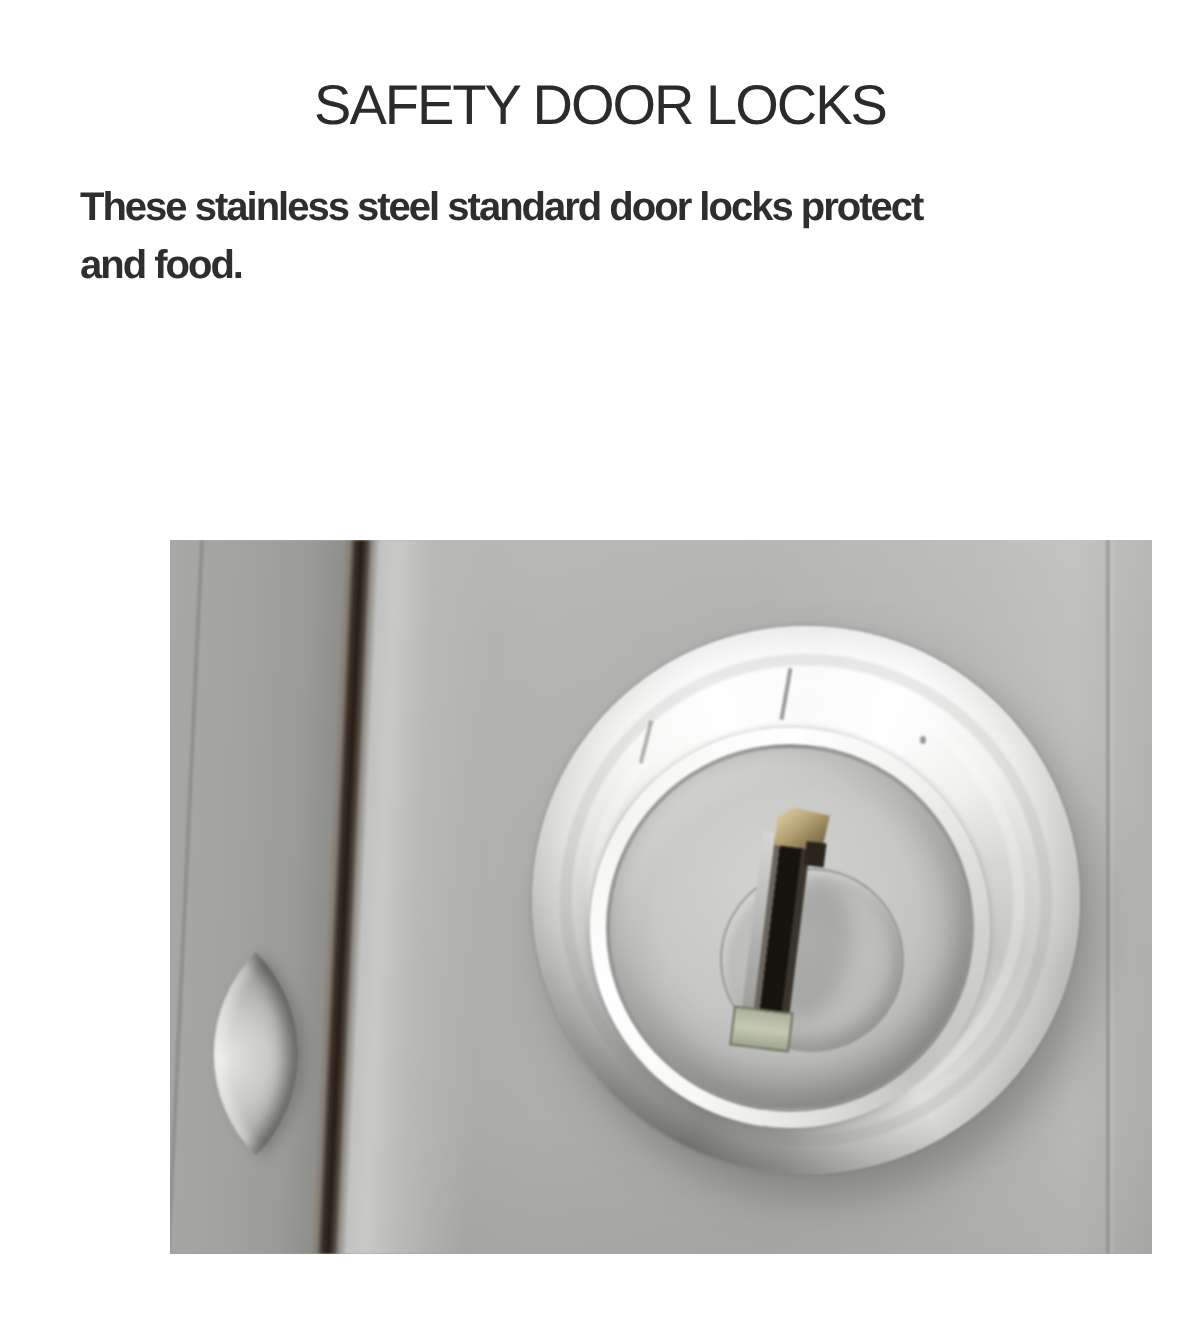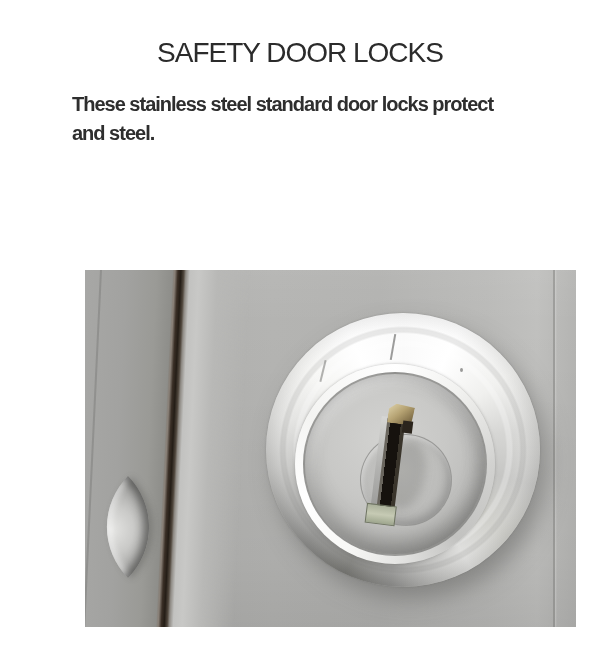--- a/index.html
+++ b/index.html
@@ -4,21 +4,21 @@
 <style>
   html,body{margin:0;padding:0;background:#ffffff;}
   .page{position:relative;width:600px;height:659px;background:#ffffff;overflow:hidden;
         font-family:"Liberation Sans",sans-serif;}
 
   
   .title{position:absolute;top:36px;left:0;width:600px;margin:0;text-align:center;
          font-size:28px;line-height:34px;font-weight:400;letter-spacing:-1px;color:#2b2b2b;}
   .desc{position:absolute;top:90px;left:40px;width:520px;color:#2e2e2e;
         font-size:20px;line-height:29px;font-weight:700;letter-spacing:-1px;}
-  .desc-line{white-space:nowrap;margin-left:32px;}
+  .desc-line{white-space:nowrap;}
 
   
   .photo{position:absolute;left:45px;top:254px;width:491px;height:357px;overflow:hidden;
     background:
       linear-gradient(180deg, rgba(255,255,255,.05) 0%, rgba(0,0,0,0) 15%, rgba(0,0,0,.04) 80%, rgba(0,0,0,.08) 100%),
       linear-gradient(90deg, #adadab 0%, #b4b4b2 38%, #b2b2b0 60%, #babab8 82%, #c0c0be 92%, #b4b4b2 100%);}
   .photo-inner{position:absolute;inset:0;filter:blur(.5px);}
   .photo-inner > div{position:absolute;}
 
   .left-panel{left:-20px;top:0;width:112px;height:357px;transform:skewX(-2.7deg);transform-origin:0 0;
@@ -88,21 +88,21 @@
 </style>
 </head>
 <body>
 
 <div class="page">
 
   <h1 class="title">SAFETY DOOR LOCKS</h1>
 
   <div class="desc">
     <div class="desc-line">These stainless steel standard door locks protect</div>
-    <div class="desc-line">and steel.</div>
+    <div class="desc-line">and food.</div>
   </div>
 
   <figure class="photo" aria-label="Close-up photo of a round chrome keyed cam lock on a brushed stainless steel refrigerator door, with the dark door seam and an almond-shaped rivet on the left panel">
     <div class="photo-inner">
 
       <div class="left-panel">
         <div class="panel-line"></div>
       </div>
 
       <div class="door-gap"></div>

